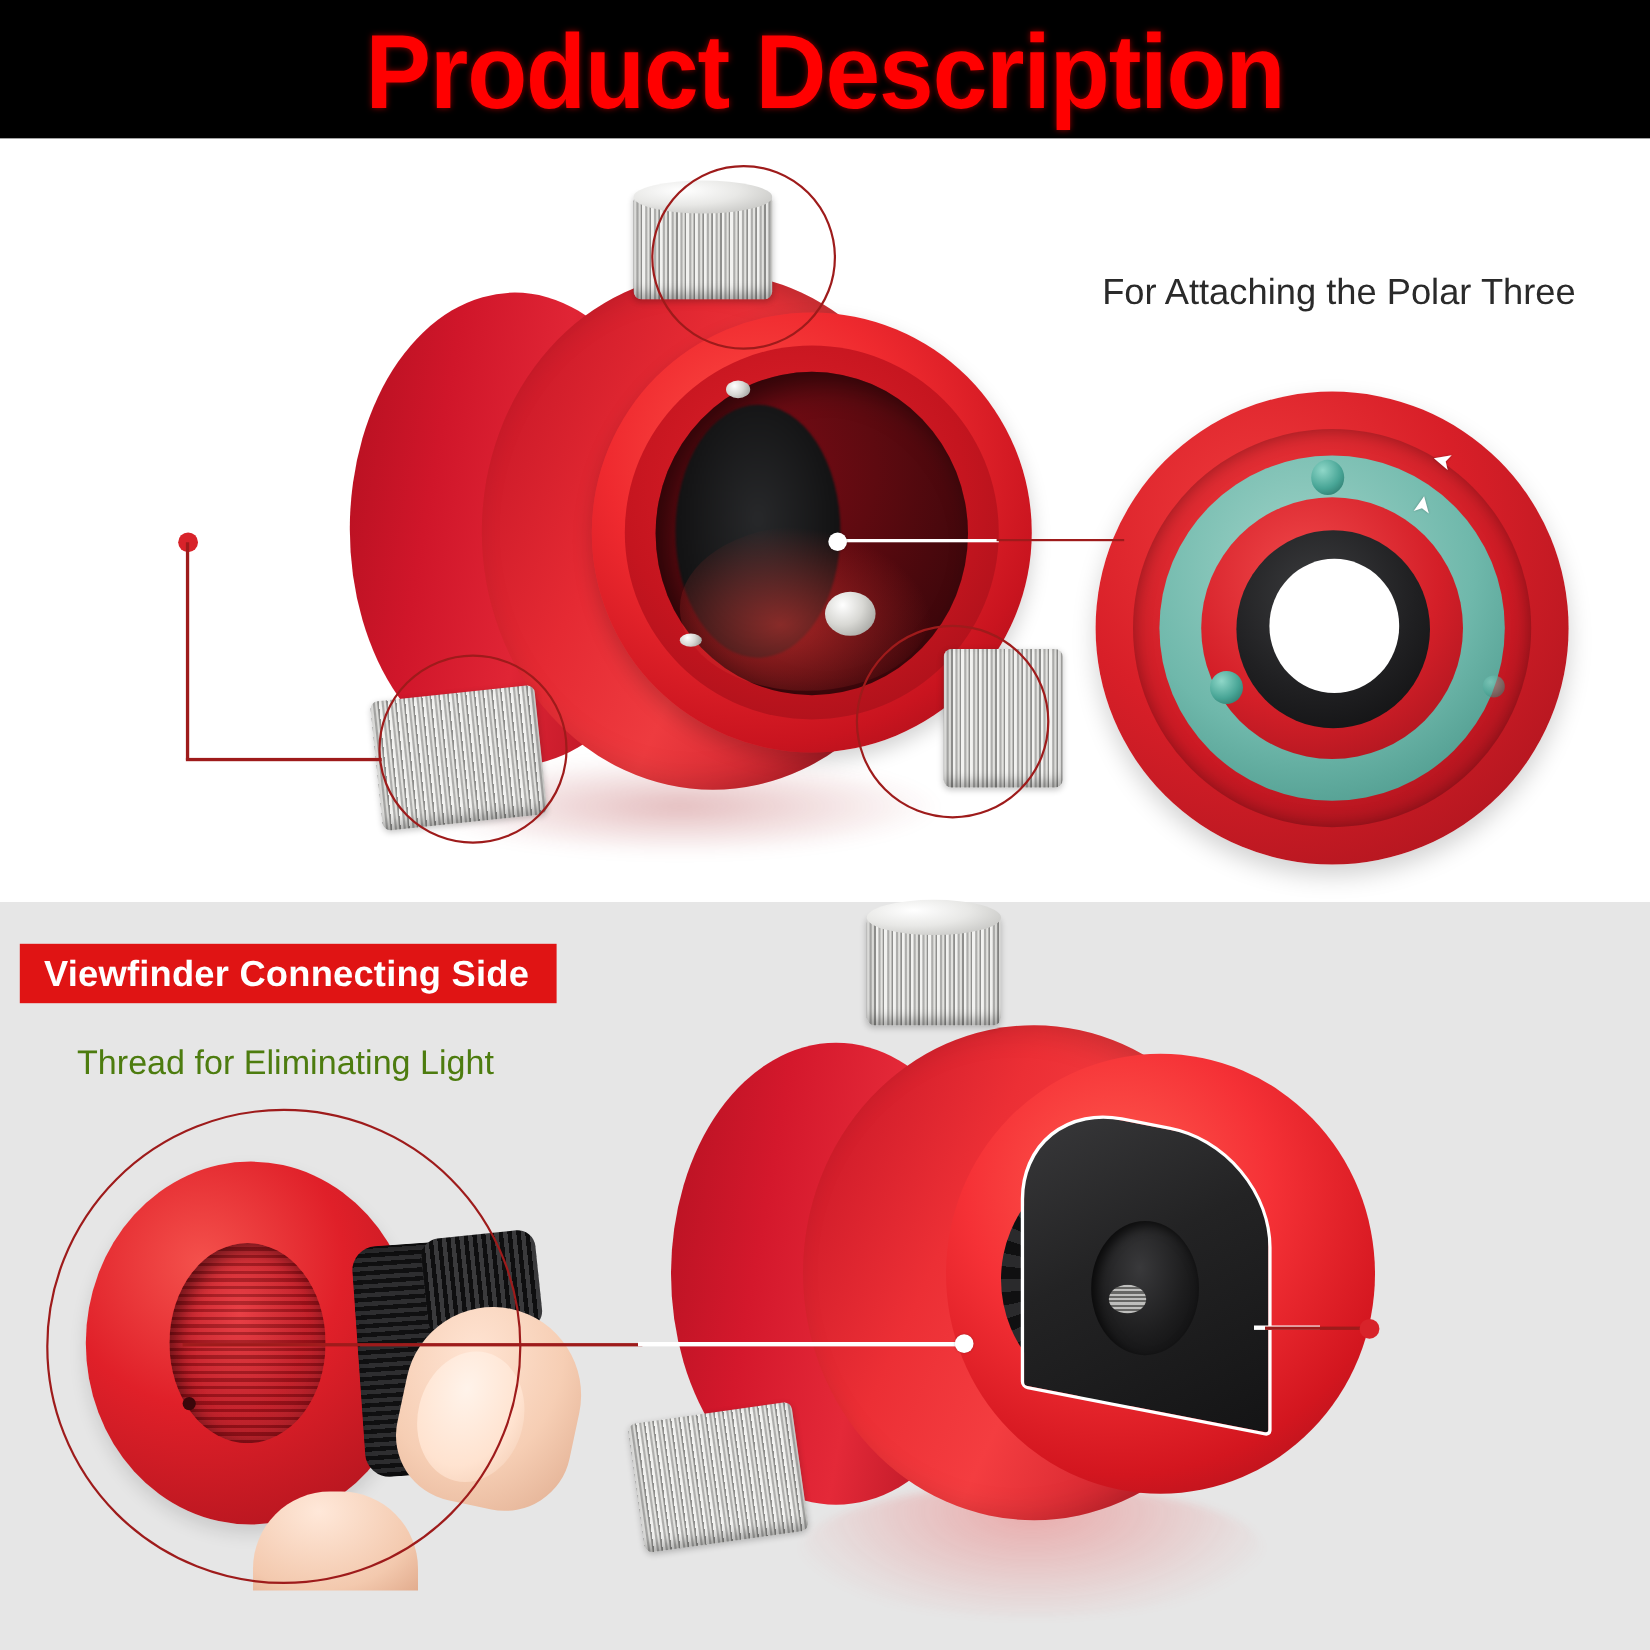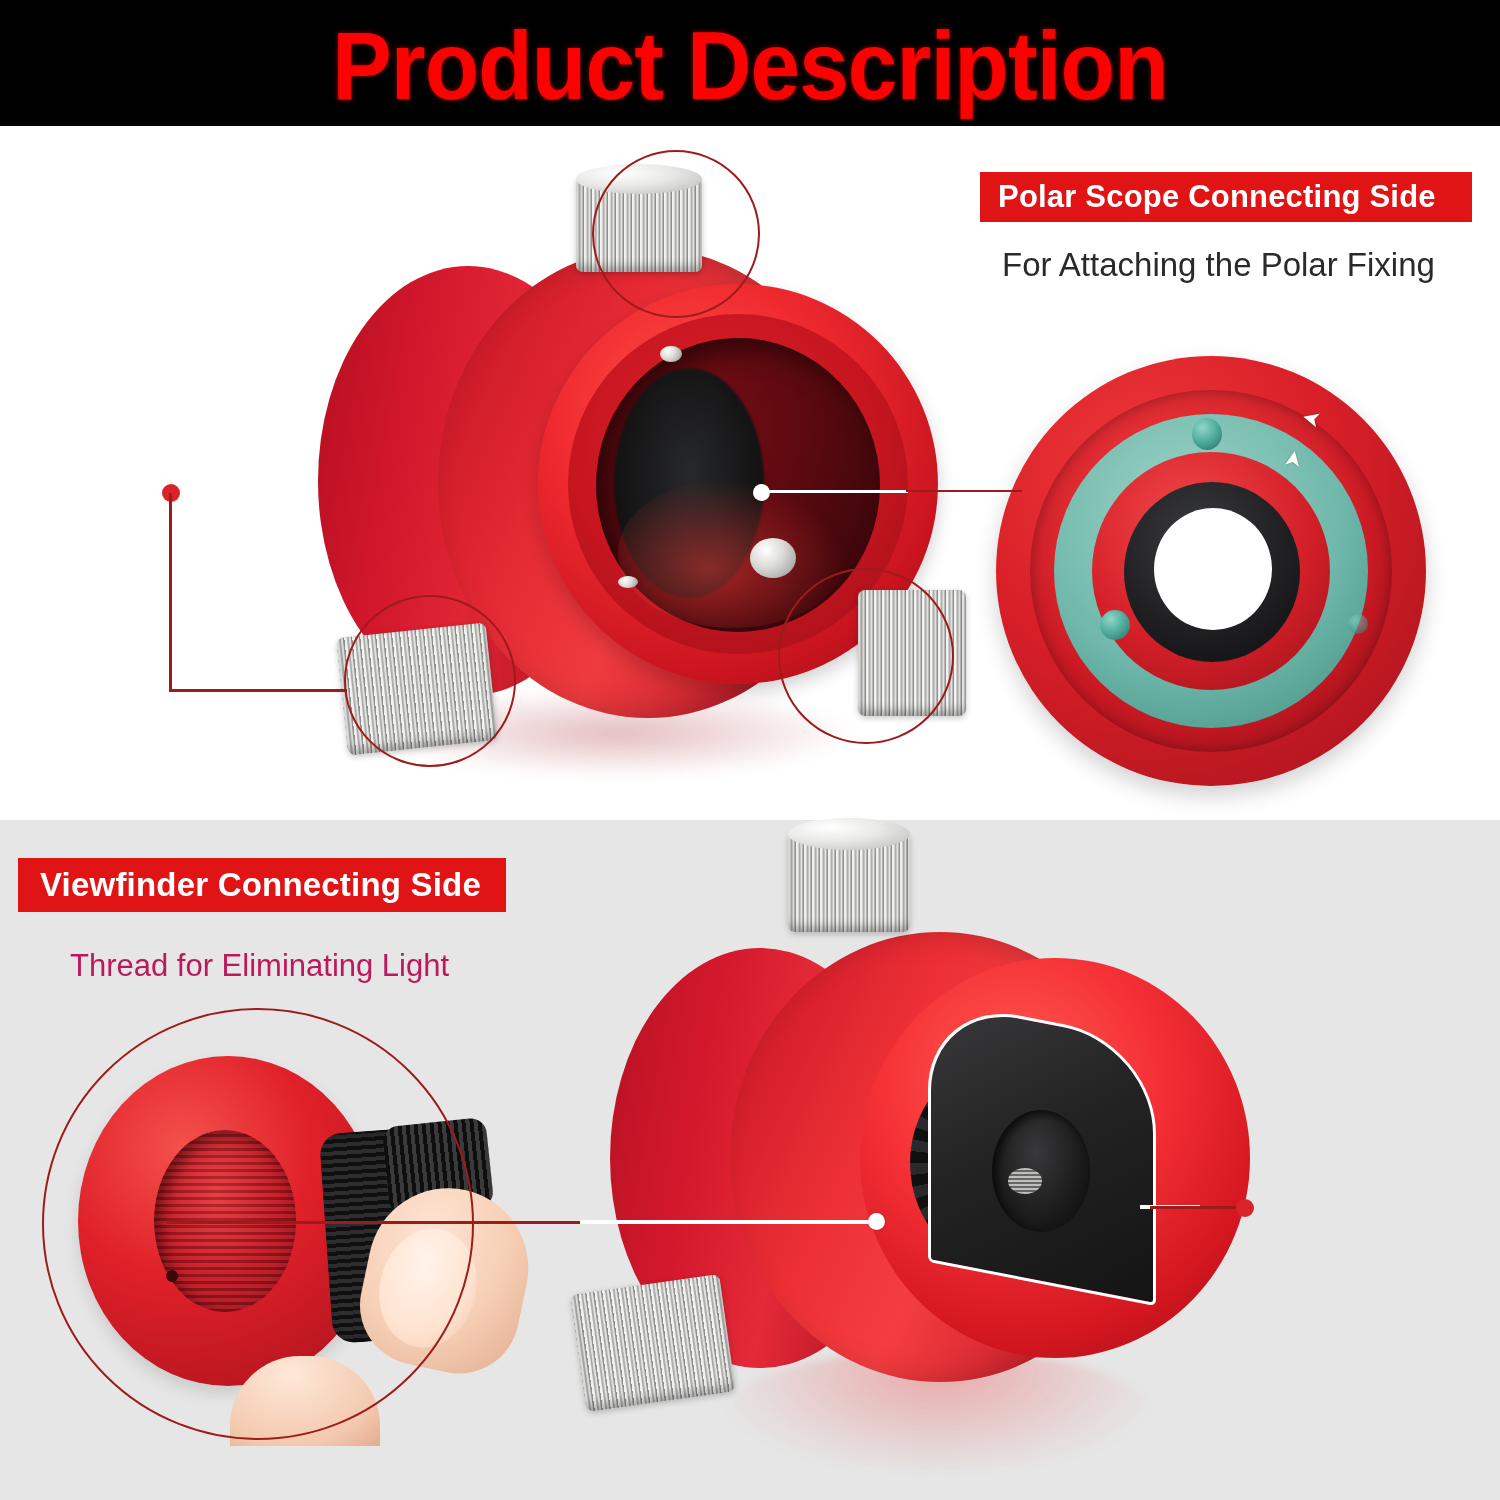--- a/index.html
+++ b/index.html
@@ -41,21 +41,21 @@
     letter-spacing:.2px;
   }
   #badge-polar{left:980px;top:172px;width:492px;height:50px;font-size:31px;padding-left:18px;}
   #badge-view{left:18px;top:858px;width:488px;height:54px;font-size:33px;padding-left:22px;}
 
   
   .txt{position:absolute;color:#231f20;}
   #polar-sub{left:1002px;top:246px;font-size:33px;color:#2a2a2a;}
   #polar-range{left:1002px;top:305px;font-size:21px;color:#2d2d2d;}
   #thumb-label{left:36px;top:370px;width:330px;font-size:33px;line-height:1.30;color:#232323;}
-  #thread-label{left:70px;top:948px;font-size:31px;color:#be185d;}
+  #thread-label{left:70px;top:948px;font-size:31px;color:#4d7c0f;}
   #viewfinder-label{left:1263px;top:1172px;width:230px;font-size:31px;line-height:1.28;color:#232323;}
 
   
   .dot-red{position:absolute;width:18px;height:18px;border-radius:50%;background:#d8232a;}
   .dot-white{position:absolute;width:17px;height:17px;border-radius:50%;background:#ffffff;
              box-shadow:0 0 2px rgba(0,0,0,.25);}
   .line-red{position:absolute;background:#9e1b1b;}
   .line-white{position:absolute;background:#ffffff;}
   .ring-red{position:absolute;border:2px solid #9e1b1b;border-radius:50%;box-sizing:border-box;}
 
@@ -238,22 +238,21 @@
 </head>
 <body>
 
 <div id="page">
 
   <div class="header-band"></div>
   <div class="header-title">Product Description</div>
 
   <div class="sec-top"></div>
 
-  <div class="badge" id="badge-polar">Polar Scope Connecting Side</div>
-  <div class="txt" id="polar-sub">For Attaching the Polar Fixing</div>
+  <div class="txt" id="polar-sub">For Attaching the Polar Three</div>
 
 
   <div id="prod-top" class="art">
     <div class="shadow"></div>
     <div class="body-back"></div>
     <div class="body-mid"></div>
     <div class="face-outer"></div>
     <div class="face-rim"></div>
     <div class="bore"></div>
     <div class="bore-dark"></div>

